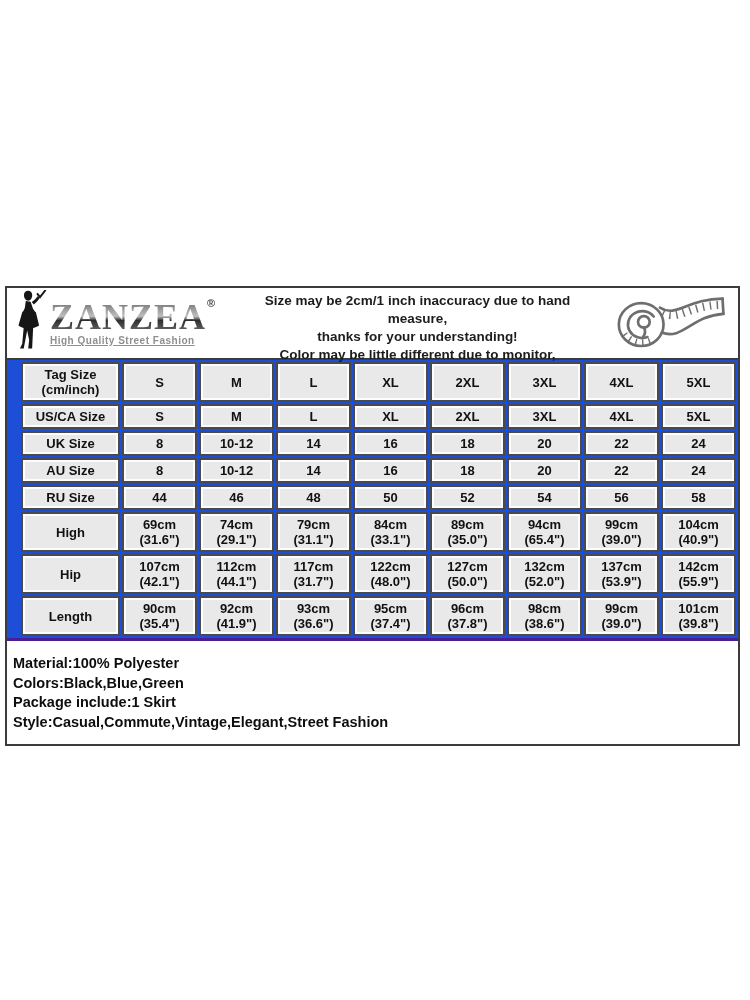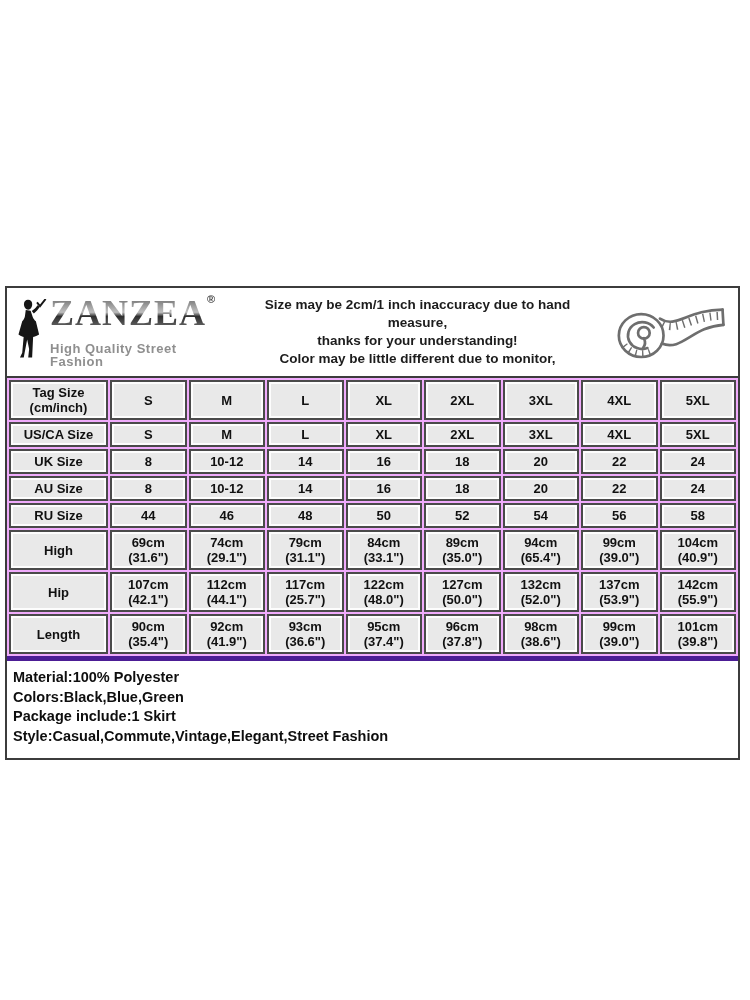--- a/index.html
+++ b/index.html
@@ -7,53 +7,53 @@
     width:750px;height:1000px;background:#ffffff;position:relative;
     font-family:"Liberation Sans",sans-serif;color:#111;
     -webkit-font-smoothing:antialiased;
   }
   .sheet{
     position:absolute;left:5px;top:286px;width:735px;
     border:2px solid #3c3c3c;background:#fff;box-sizing:border-box;
   }
   
   .hdr{
-    display:flex;align-items:center;justify-content:space-between;
-    height:62px;padding:13px 8px;border-bottom:2px solid #3c3c3c;
+    display:flex;align-items:flex-start;justify-content:space-between;
+    height:62px;padding:4px 8px;border-bottom:2px solid #3c3c3c;
   }
   .logo{display:flex;align-items:center;gap:3px;width:215px;flex:none;}
   .logo-figure{flex:none;margin-top:-2px;}
   .logo-textblock{display:flex;flex-direction:column;line-height:1;}
   .brand-row{display:flex;align-items:flex-start;}
   .brand-name{
     font-family:"Liberation Serif",serif;font-weight:bold;font-size:36px;
     letter-spacing:1px;line-height:34px;
     background:linear-gradient(180deg,#8a8a8a 0%,#e9e9e9 38%,#fdfdfd 48%,#3f3f3f 60%,#9a9a9a 100%);
     -webkit-background-clip:text;background-clip:text;color:transparent;
     text-shadow:0 0 0.4px rgba(0,0,0,.25);
   }
   .reg-mark{font-size:11px;font-weight:bold;color:#3f3f3f;margin-left:1px;margin-top:-2px;}
-  .brand-tagline{font-size:13px;font-weight:bold;color:#8f8f8f;letter-spacing:.5px;margin-top:12px;}
+  .brand-tagline{font-size:10px;font-weight:bold;color:#8f8f8f;letter-spacing:.5px;margin-top:2px;text-decoration:underline;}
   .disclaimer{flex:1;text-align:center;font-weight:bold;font-size:13.5px;line-height:18px;color:#1c1c1c;padding:0 4px;}
   .tape-wrap{width:125px;flex:none;display:flex;justify-content:center;}
   
   table.size-table{
     width:100%;border-collapse:separate;border-spacing:2px;
-    background:#f0abfc;table-layout:fixed;
+    background:#1d4ed8;table-layout:fixed;padding-left:12px;
   }
   table.size-table th,table.size-table td{
     border:2px solid #4a4a4a;background:#e9e9e9;
     box-shadow:inset 0 0 0 2px #fdfdfd;
     font-weight:bold;font-size:13px;line-height:15px;
     text-align:center;vertical-align:middle;padding:3px 1px;
     white-space:pre-line;color:#111;
   }
   col.lbl{width:99px;}
   
-  .notes{padding:7px 6px 12px;border-top:5px solid #4c1d95;}
+  .notes{padding:13px 6px 12px;border-top:3px solid #4c1d95;}
   .note-line{font-weight:bold;font-size:14.5px;line-height:19.5px;color:#0e0e0e;}
 </style>
 </head>
 <body>
 
 <div class="sheet">
 
   <div class="hdr">
     <div class="logo">
       <span class="logo-figure">
@@ -187,21 +187,21 @@
           <td>104cm
 (40.9")</td>
         </tr>
         <tr>
           <th>Hip</th>
           <td>107cm
 (42.1")</td>
           <td>112cm
 (44.1")</td>
           <td>117cm
-(25.7")</td>
+(31.7")</td>
           <td>122cm
 (48.0")</td>
           <td>127cm
 (50.0")</td>
           <td>132cm
 (52.0")</td>
           <td>137cm
 (53.9")</td>
           <td>142cm
 (55.9")</td>

